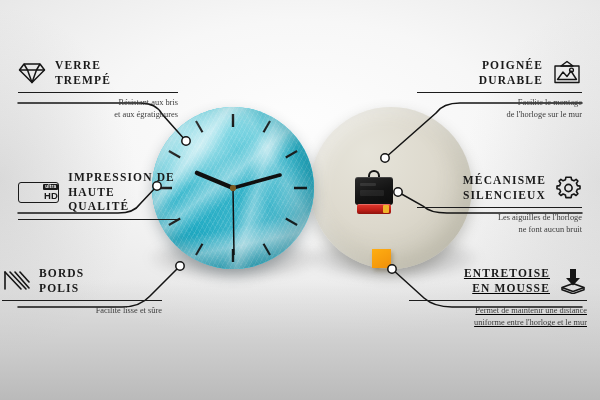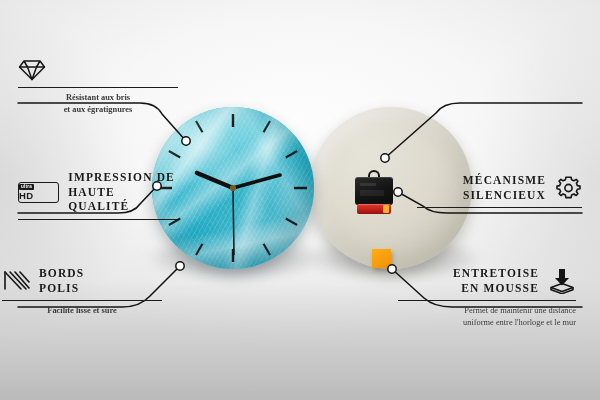--- a/index.html
+++ b/index.html
@@ -166,32 +166,32 @@
     height: 1px; background: #1c1c1c; margin: 5px 0 4px 0; width: 100%;
   }
 
   .desc {
     font-family: "Liberation Serif", serif;
     font-size: 8.4px;
     color: #3b3b3b;
     line-height: 1.42;
     white-space: pre-line;
   }
-  .callout.left .desc { text-align: center; font-weight: bold; }
+  .callout.left .desc { text-align: right; }
   .callout.right .desc { text-align: right; }
 
   .ico { flex: 0 0 auto; display: block; }
 
   
   .hd-badge {
     width: 42px; height: 21px;
     border: 1.4px solid #1a1a1a;
     border-radius: 3px;
     display: flex; flex-direction: column;
-    align-items: flex-start; justify-content: center;
+    align-items: flex-end; justify-content: center;
     line-height: 1;
   }
   .hd-top {
     font-family: "Liberation Sans", sans-serif;
     font-size: 4.6px; font-weight: 700; letter-spacing: .2px;
     color: #fff; background: #1a1a1a;
     padding: 0.5px 2px; border-radius: 1px; margin-bottom: 1px;
   }
   .hd-main {
     font-family: "Liberation Sans", sans-serif;
@@ -278,20 +278,22 @@
 
   <div class="callout left" style="left:18px; top:58px; width:160px;">
     <div class="head">
       <svg class="ico" width="28" height="24" viewBox="0 0 28 24">
         <g fill="none" stroke="#151515" stroke-width="1.5" stroke-linejoin="round">
           <path d="M6,3 H22 L26.5,9 L14,21.5 L1.5,9 Z"></path>
           <path d="M1.5,9 H26.5"></path>
           <path d="M6,3 L9.5,9 L14,21.5 L18.5,9 L22,3"></path>
         </g>
       </svg>
+      <div class="title">VERRE
+TREMPÉ</div>
     </div>
     <div class="rule"></div>
     <div class="desc">Résistant aux bris
 et aux égratignures</div>
   </div>
 
   <div class="callout left" style="left:18px; top:170px; width:160px;">
     <div class="head">
       <div class="hd-badge">
         <span class="hd-top">ultra</span>
@@ -314,36 +316,55 @@
           <path d="M18,3 L27,13"></path>
         </g>
       </svg>
       <div class="title">BORDS
 POLIS</div>
     </div>
     <div class="rule"></div>
     <div class="desc">Facilite lisse et sûre</div>
   </div>
 
+  <div class="callout right" style="right:18px; top:58px; width:165px;">
+    <div class="head">
+      <div class="title">POIGNÉE
+DURABLE</div>
+      <svg class="ico" width="30" height="25" viewBox="0 0 30 25">
+        <g fill="none" stroke="#151515" stroke-width="1.4" stroke-linejoin="round">
+          <path d="M15,1.5 L9,6 H21 Z"></path>
+          <rect x="3" y="6" width="24" height="16.5"></rect>
+          <path d="M5.5,19.5 L11,12 L15,16.5 L19,11 L24.5,19.5 Z"></path>
+          <circle cx="19.5" cy="10" r="1.9"></circle>
+        </g>
+      </svg>
+    </div>
+    <div class="rule"></div>
+    <div class="desc">Facilite le montage
+de l'horloge sur le mur</div>
+  </div>
 
   <div class="callout right" style="right:18px; top:173px; width:165px;">
     <div class="head">
       <div class="title">MÉCANISME
 SILENCIEUX</div>
       <svg class="ico" width="27" height="26" viewBox="0 0 27 26">
         <g fill="none" stroke="#151515" stroke-width="1.6" stroke-linejoin="round">
           <path d="M13.5,2.2 l2.6,0 l0.5,2.6 l2.3,1.0 l2.2,-1.5 l1.8,1.8 l-1.5,2.2 l1.0,2.3 l2.6,0.5 l0,2.6 l-2.6,0.5 l-1.0,2.3 l1.5,2.2 l-1.8,1.8 l-2.2,-1.5 l-2.3,1.0 l-0.5,2.6 l-2.6,0 l-2.6,0 l-0.5,-2.6 l-2.3,-1.0 l-2.2,1.5 l-1.8,-1.8 l1.5,-2.2 l-1.0,-2.3 l-2.6,-0.5 l0,-2.6 l2.6,-0.5 l1.0,-2.3 l-1.5,-2.2 l1.8,-1.8 l2.2,1.5 l2.3,-1.0 l0.5,-2.6 Z"></path>
           <circle cx="13.5" cy="13" r="3.6"></circle>
         </g>
       </svg>
     </div>
     <div class="rule"></div>
-  </div>
-
-  <div class="callout right" style="right:24px; top:266px; width:178px;">
+    <div class="desc">Les aiguilles de l'horloge
+ne font aucun bruit</div>
+  </div>
+
+  <div class="callout right" style="right:13px; top:266px; width:178px;text-decoration:underline;">
     <div class="head">
       <div class="title">ENTRETOISE
 EN MOUSSE</div>
       <svg class="ico" width="28" height="26" viewBox="0 0 28 26">
         <g fill="#151515">
           <path d="M11,1 h6 v9 h4 l-7,7.5 l-7,-7.5 h4 Z"></path>
         </g>
         <g fill="none" stroke="#151515" stroke-width="1.5" stroke-linejoin="round">
           <path d="M14,15.5 L25,19.5 L14,23.5 L3,19.5 Z"></path>
           <path d="M3,19.5 v2.2 L14,25.7 L25,21.7 v-2.2"></path>

